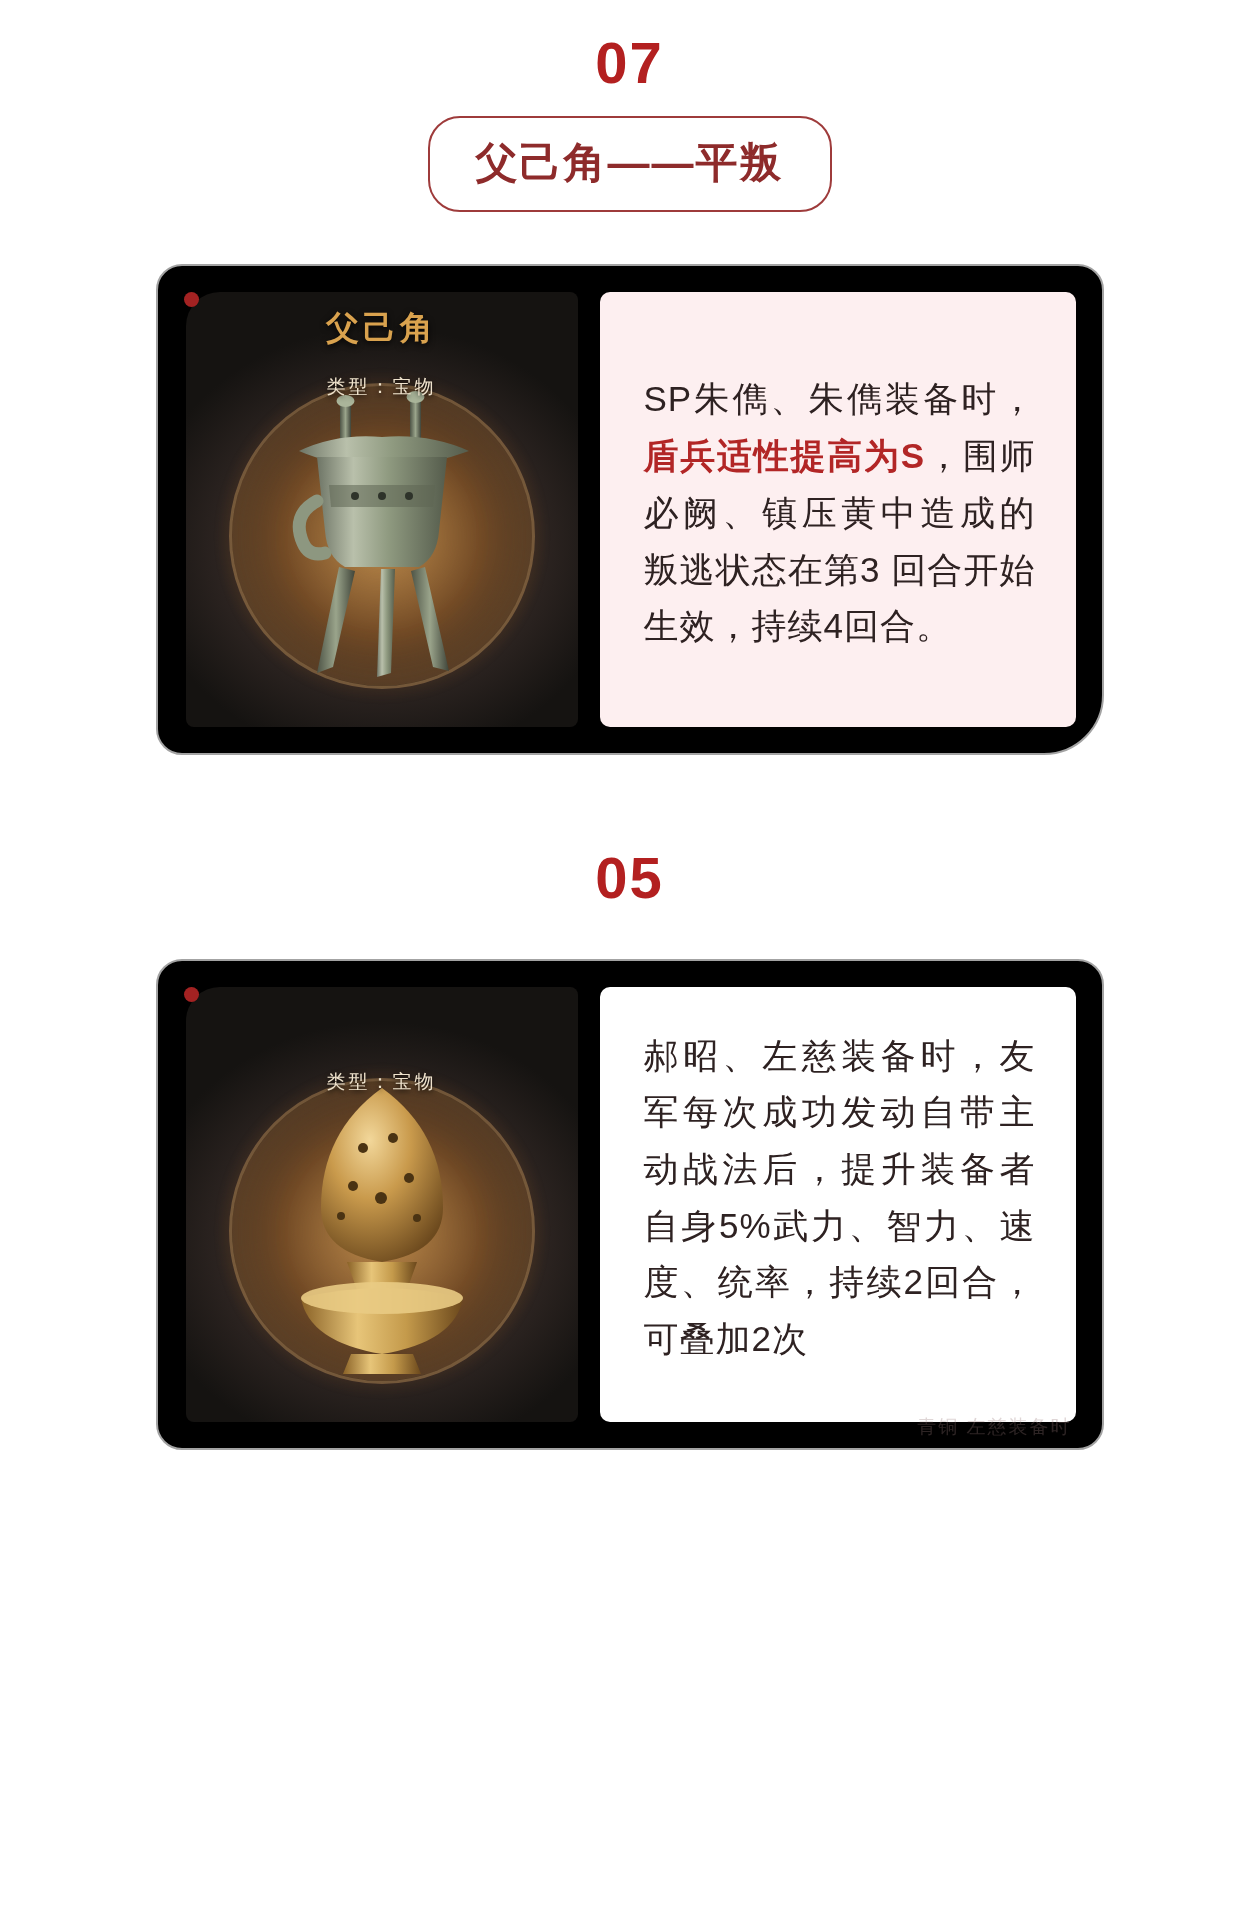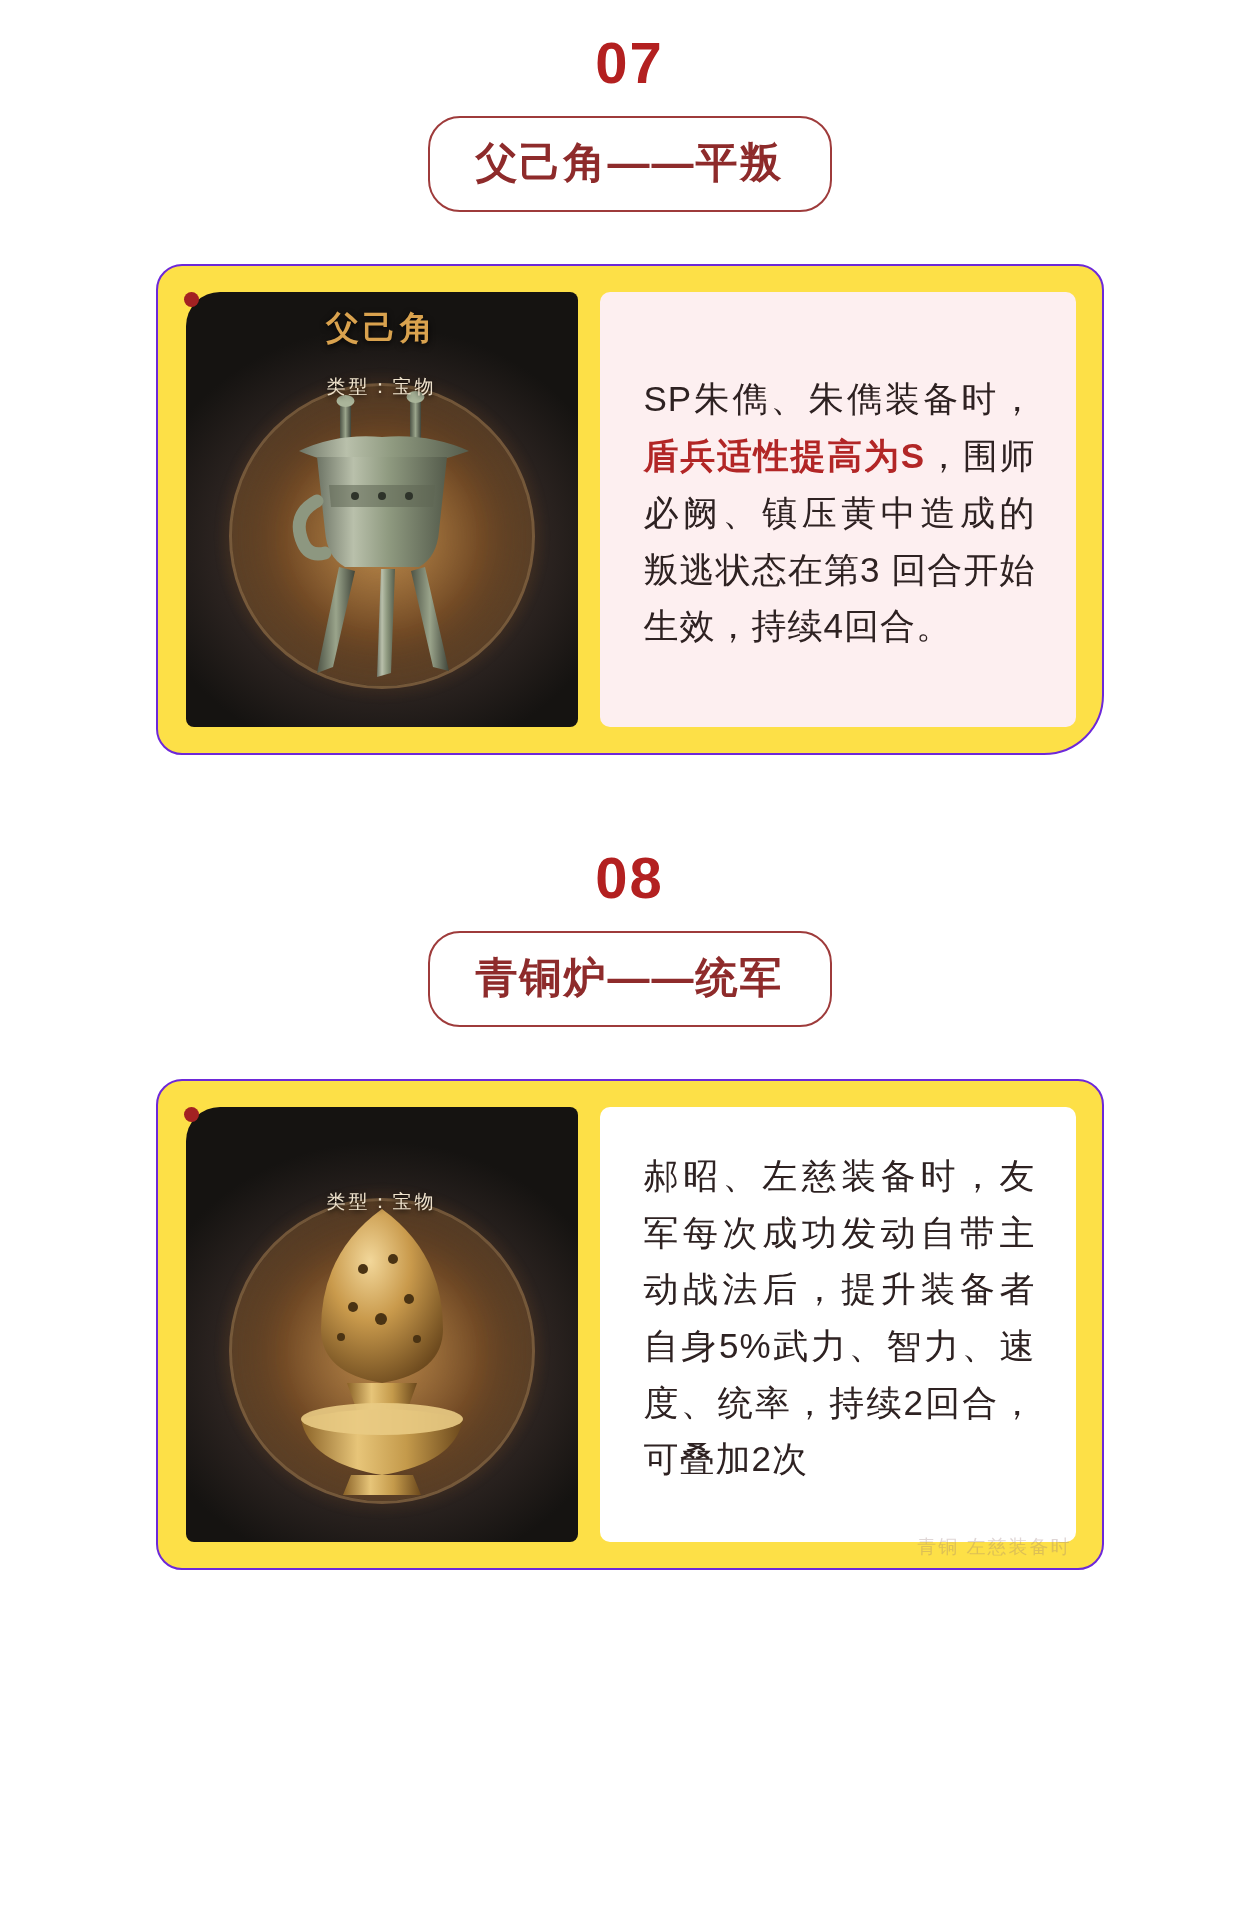--- a/index.html
+++ b/index.html
@@ -58,23 +58,23 @@
     color: #8e2b2b;
     letter-spacing: 2px;
     line-height: 1.1;
     white-space: nowrap;
   }
 
   
   .card {
     position: relative;
     margin: 52px 54px 0 54px;
-    border: 2px solid #6d28d9;
+    border: 2px solid #a3a3a3;
     border-radius: 26px;
-    background: #fde047;
+    background: #000000;
     box-sizing: border-box;
     padding: 26px 26px 26px 28px;
     display: flex;
     align-items: stretch;
     overflow: hidden;
   }
   
   .card.clip {
     border-bottom-right-radius: 60px;
   }
@@ -272,27 +272,22 @@
       </div>
 
       <div class="desc">
         <p><span>SP朱儁、朱儁装备时，</span><span class="hl">盾兵适性提高为S</span><span>，围师必阙、镇压黄中造成的叛逃状态在第3 回合开始生效，持续4回合。</span></p>
       </div>
     </div>
   </div>
 
   <div class="section">
 
-    <div class="sec-number">08</div>
-
-    <div class="title-wrap">
-      <div class="title-box">
-        <div class="title-text">青铜炉——统军</div>
-      </div>
-    </div>
+    <div class="sec-number">05</div>
+
 
     <div class="card">
       <span class="dot"></span>
 
       <div class="item-img">
         <div class="glow"></div>
         <div class="ring"></div>
 
         <div class="img-type">类型：宝物</div>
 

